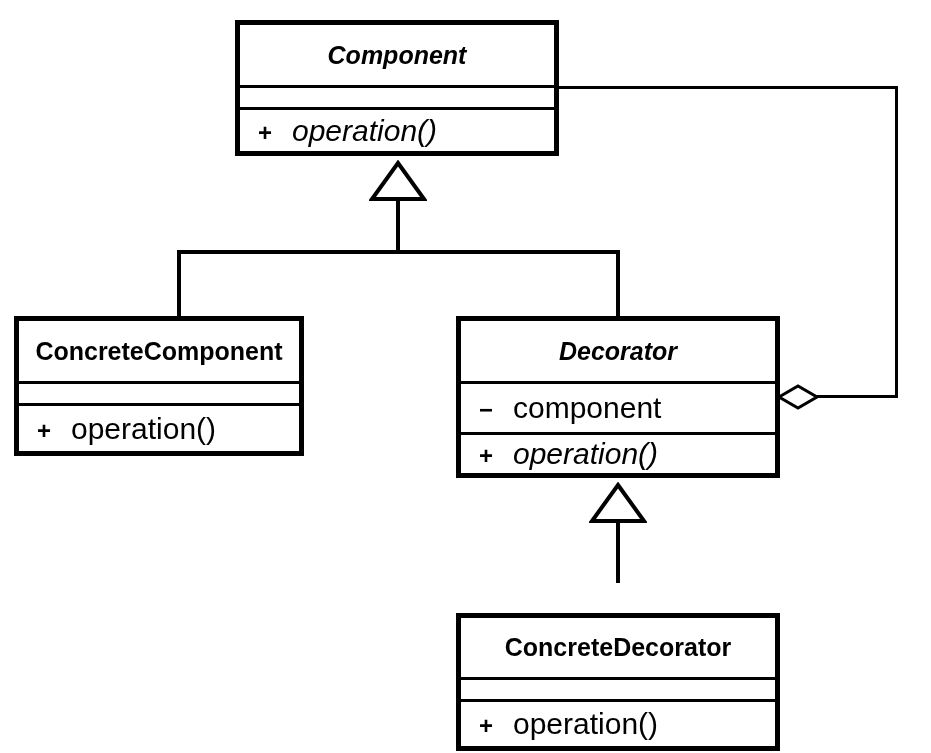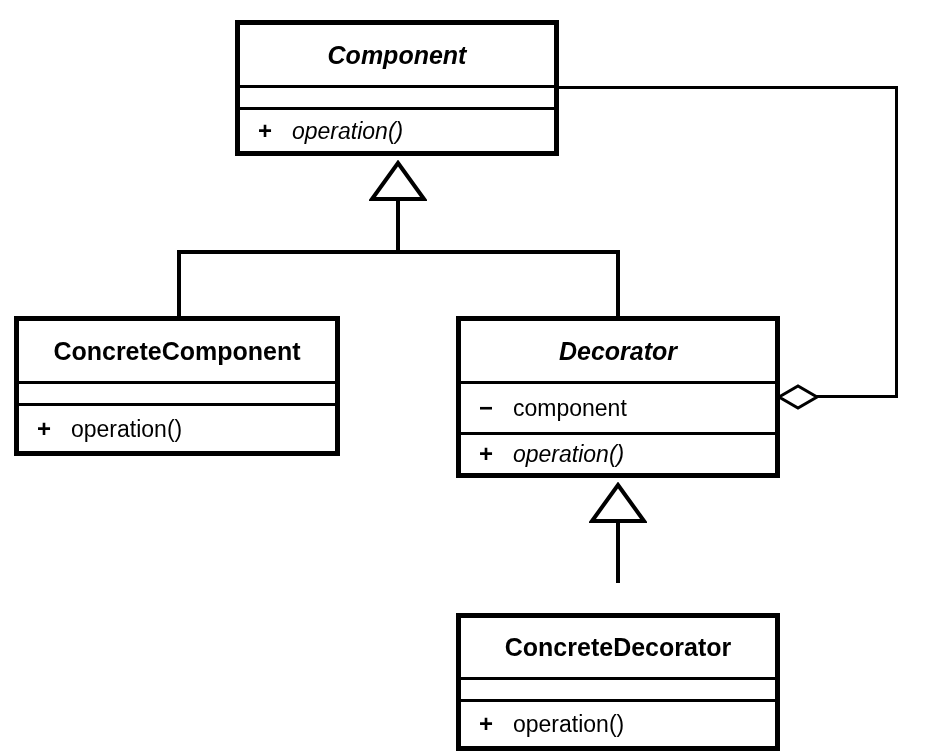--- a/index.html
+++ b/index.html
@@ -57,21 +57,21 @@
     align-items: baseline;
     white-space: nowrap;
   }
   .vis {
     font-weight: bold;
     font-size: 24px;
     width: 34px;
     display: inline-block;
   }
   .member-text {
-    font-size: 23px;
+    font-size: 30px;
   }
   .member-text.abstract {
     font-style: italic;
   }
   
   .line-v {
     position: absolute;
     background: #000000;
     width: 4px;
     z-index: 1;
@@ -131,21 +131,21 @@
     <div class="compartment cmp-name abstract" style="height:60px;">Component</div>
     <div class="compartment divider-top" style="height:22px;"></div>
     <div class="compartment divider-top cmp-members" style="flex:1 1 auto;">
       <div class="member-row">
         <span class="vis">+</span>
         <span class="member-text abstract">operation()</span>
       </div>
     </div>
   </div>
 
-  <div class="uml-class" style="left:14px; top:316px; width:326px; height:140px;">
+  <div class="uml-class" style="left:14px; top:316px; width:290px; height:140px;">
     <div class="compartment cmp-name" style="height:60px;">ConcreteComponent</div>
     <div class="compartment divider-top" style="height:22px;"></div>
     <div class="compartment divider-top cmp-members" style="flex:1 1 auto;">
       <div class="member-row">
         <span class="vis">+</span>
         <span class="member-text">operation()</span>
       </div>
     </div>
   </div>
 

